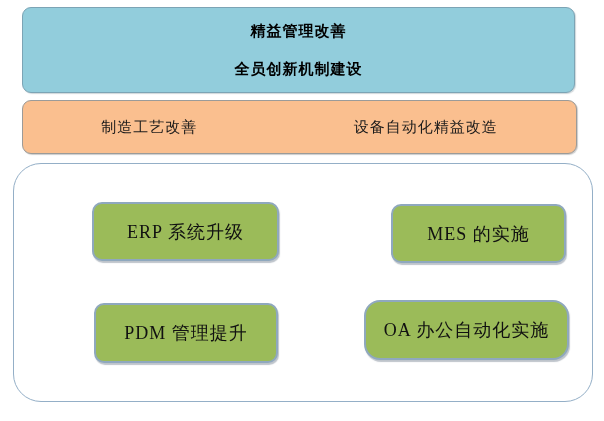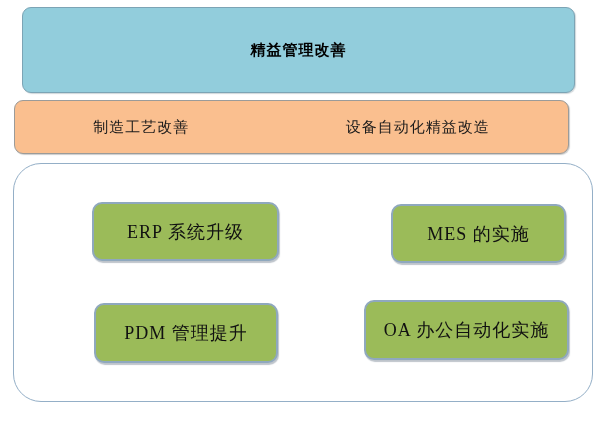--- a/index.html
+++ b/index.html
@@ -37,21 +37,21 @@
   .top-box .line {
     font-size: 15px;
     font-weight: bold;
     color: #000000;
     letter-spacing: 1px;
   }
 
   
   .mid-box {
     position: absolute;
-    left: 14px;
+    left: 22px;
     top: 100px;
     width: 555px;
     height: 54px;
     box-sizing: border-box;
     background: #FABF8F;
     border: 1px solid #9B9B99;
     border-radius: 9px;
     box-shadow: 1px 1px 1px rgba(130,130,130,0.4);
     display: flex;
     flex-direction: row;
@@ -90,29 +90,30 @@
     align-items: center;
     font-family: "Liberation Serif", serif;
     font-size: 18px;
     color: #111111;
     letter-spacing: 1px;
     margin-left: 28px;
   }
   .gb-erp { left: 50px;  top: 38px;  width: 187px; height: 59px; }
   .gb-mes { left: 349px; top: 40px;  width: 175px; height: 59px; }
   .gb-pdm { left: 52px;  top: 139px; width: 184px; height: 60px; }
-  .gb-oa  { left: 322px; top: 136px; width: 205px; height: 60px; }
+  .gb-oa  { left: 322px; top: 136px; width: 205px; height: 60px; border-radius: 16px; }
 </style>
 </head>
 <body>
 
 <div class="canvas">
 
   <div class="top-box">
     <div class="line">精益管理改善</div>
+    <div class="line">全员创新机制建设</div>
   </div>
 
   <div class="mid-box">
     <span class="mid-label">制造工艺改善</span>
     <span class="mid-label">设备自动化精益改造</span>
   </div>
 
   <div class="bottom-container">
     <div class="green-box gb-erp">ERP 系统升级</div>
     <div class="green-box gb-mes">MES 的实施</div>

